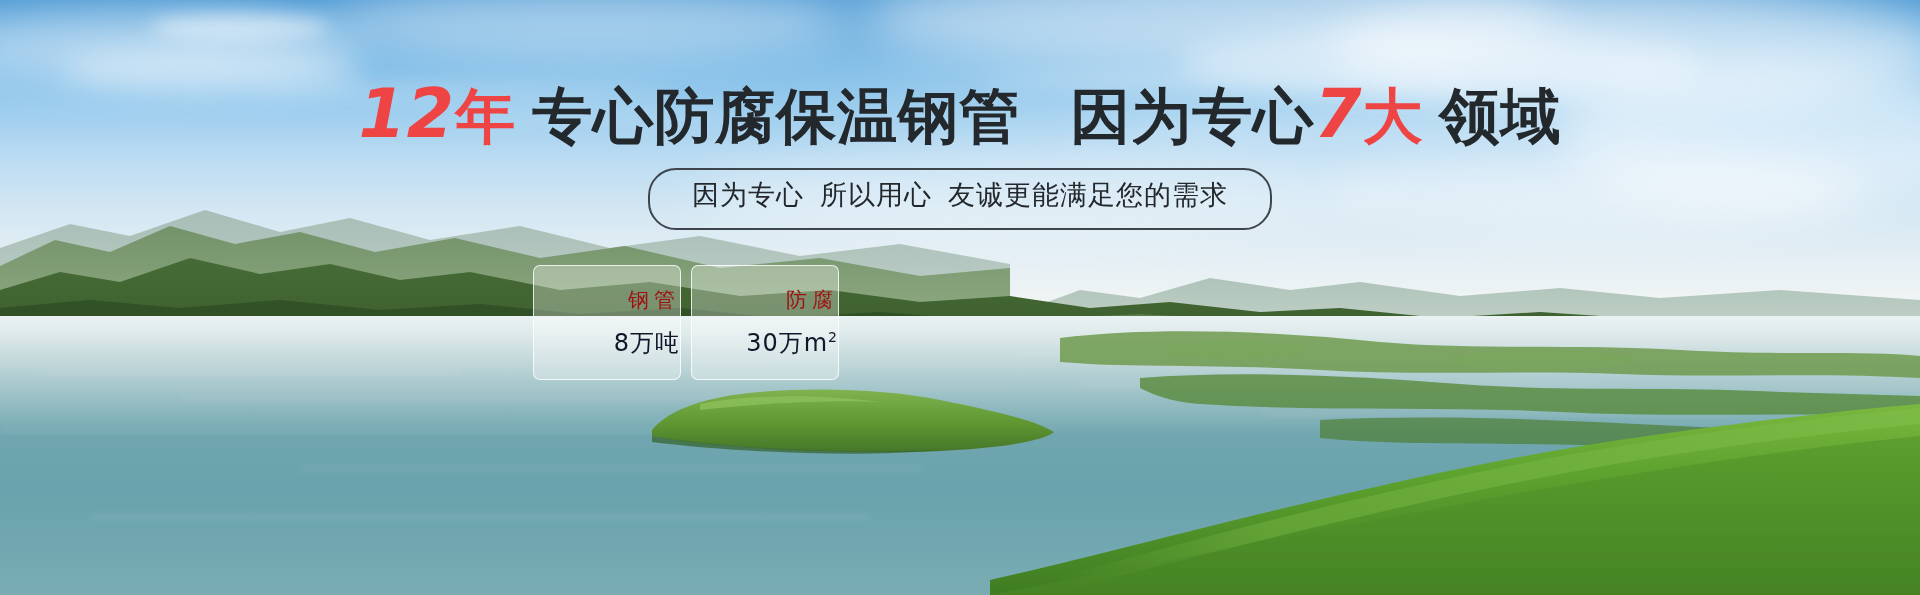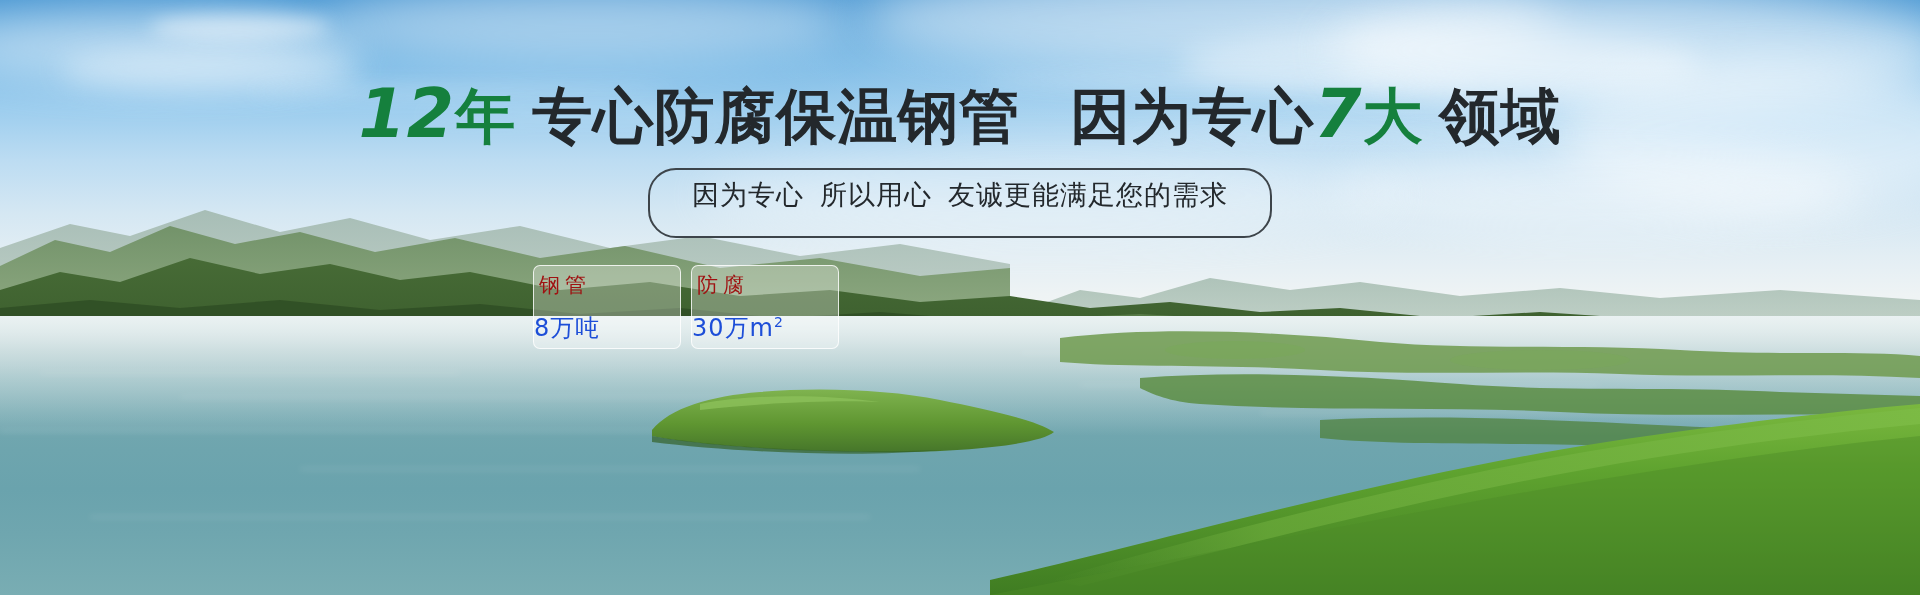--- a/index.html
+++ b/index.html
@@ -86,76 +86,76 @@
     position:absolute;
     left:0;top:82px;width:1920px;
     text-align:center;
     font-size:60px;
     line-height:64px;
     font-weight:bold;
     letter-spacing:1px;
     white-space:nowrap;
     font-family:"DejaVu Sans","Liberation Sans",sans-serif;
   }
-  .headline .red{color:#15803d;}
+  .headline .red{color:#ef4444;}
   .headline .dark{color:#23282c;margin-left:16px;}
   .headline .num{
     font-size:68px;
     font-style:italic;
     font-family:"DejaVu Sans","Liberation Sans",sans-serif;
   }
   .headline .gap{display:inline-block;width:34px;}
 
   .subpill{
     position:absolute;
     left:50%;
     transform:translateX(-50%);
     top:168px;
     border:2px solid #3d444a;
     border-radius:28px;
-    padding:9px 42px 25px 42px;
+    padding:9px 42px 17px 42px;
     font-size:27px;
     line-height:32px;
     color:#23282c;
     white-space:nowrap;
     font-family:"DejaVu Sans","Liberation Sans",sans-serif;
     letter-spacing:1px;
   }
   .subpill .sp{display:inline-block;width:16px;}
 
   
   .cards{
     position:absolute;
     left:533px;top:265px;
     display:flex;
     gap:10px;
   }
   .card{
     width:148px;
-    height:84px;
+    height:115px;
     border:1px solid rgba(255,255,255,0.80);
     border-radius:7px;
     background:rgba(255,255,255,0.30);
     display:flex;
     flex-direction:column;
-    align-items:flex-start;
+    align-items:flex-end;
     justify-content:center;
     box-sizing:border-box;
   }
   .card-title{
     color:#9f1212;
     font-size:21px;
     line-height:24px;
     letter-spacing:5px;
     text-indent:5px;
     margin-bottom:12px;
     font-family:"DejaVu Sans","Liberation Sans",sans-serif;
   }
   .card-value{
-    color:#1d4ed8;
+    color:#0f172a;
     font-size:24px;
     line-height:27px;
     letter-spacing:1px;
     font-family:"DejaVu Sans","Liberation Sans",sans-serif;
   }
   .card-value sup{font-size:14px;vertical-align:super;}
 </style>
 </head>
 <body>
 

